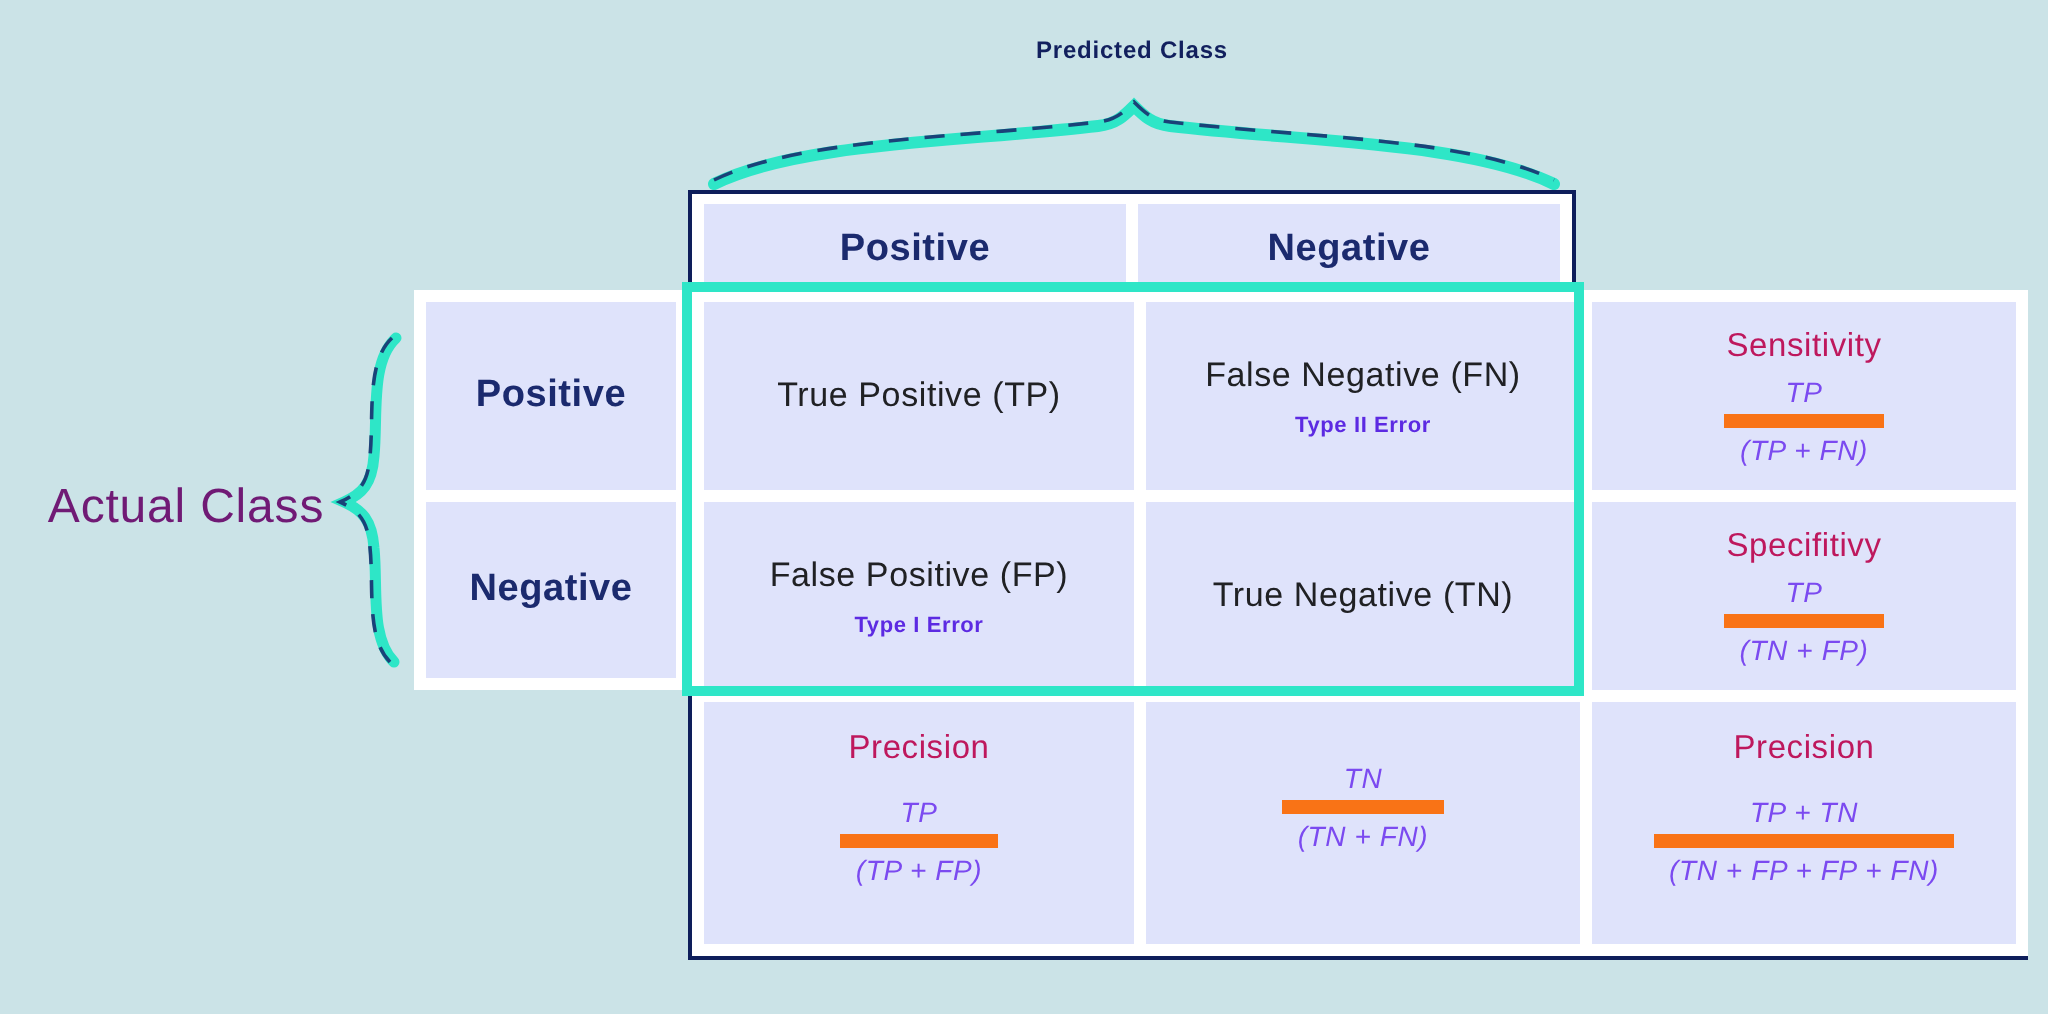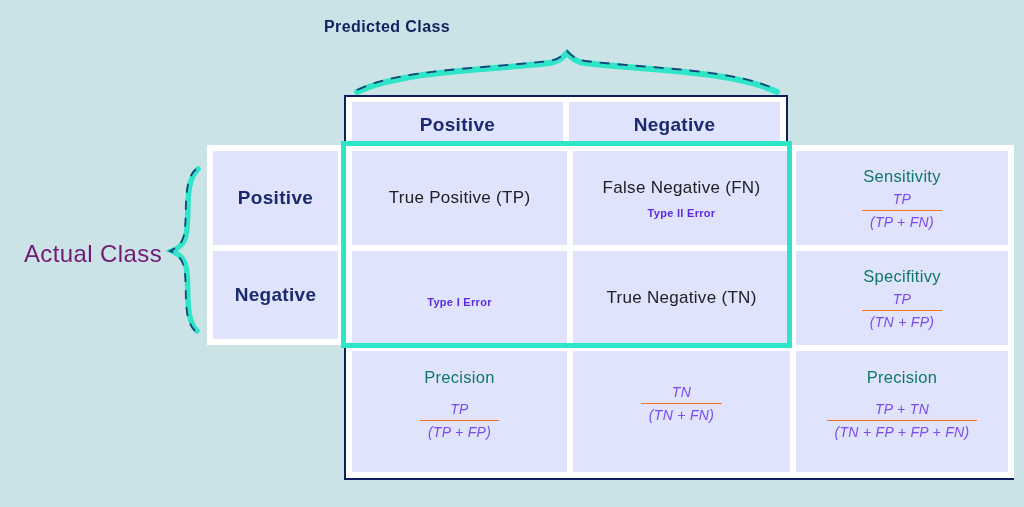--- a/index.html
+++ b/index.html
@@ -12,22 +12,23 @@
     position: relative;
     width: 1024px;
     height: 507px;
     background: #cbe3e7;
     overflow: hidden;
   }
 
   
   .predicted-label {
     position: absolute;
-    left: 324px; top: 18px; width: 444px;
-    font-size: 16px;
+    left: 344px; top: 18px; width: 444px;
+    text-align: center;
+    font-size: 12px;
     font-weight: 800;
     letter-spacing: .4px;
     color: #12205e;
     z-index: 4;
   }
   .actual-label {
     position: absolute;
     left: 18px; top: 240px; width: 150px;
     text-align: center;
     font-size: 24px;
@@ -105,37 +106,37 @@
   .error-label {
     margin-top: 8px;
     font-size: 11px;
     font-weight: 700;
     letter-spacing: .3px;
     color: #5c2ae2;
   }
   .metric-title {
     font-size: 16.5px;
     letter-spacing: .3px;
-    color: #0f766e;
+    color: #be185d;
     line-height: 1.25;
     margin-bottom: 5px;
   }
   .bottom-row .metric-title { margin-bottom: 13px; }
   .bottom-row { padding-bottom: 16px; }
   .fraction {
     display: inline-flex;
     flex-direction: column;
     align-items: center;
     font-style: italic;
     font-size: 14px;
     color: #7b4af0;
     letter-spacing: .3px;
   }
   .fraction .num { padding-bottom: 3px; }
-  .fraction .den { border-top: 1px solid #f97316; padding: 3px 8px 0 8px; }
+  .fraction .den { border-top: 7px solid #f97316; padding: 3px 8px 0 8px; }
 
   
   .teal-box {
     position: absolute;
     left: 341px; top: 141px; width: 451px; height: 207px;
     border: 5px solid #2ee6c7;
     box-sizing: border-box;
     z-index: 3;
     pointer-events: none;
   }
@@ -180,20 +181,21 @@
 
     <div class="cell">
       <div class="metric-title">Sensitivity</div>
       <div class="fraction">
         <span class="num">TP</span>
         <span class="den">(TP + FN)</span>
       </div>
     </div>
 
     <div class="cell">
+      <div class="cell-label">False Positive (FP)</div>
       <div class="error-label">Type I Error</div>
     </div>
 
     <div class="cell">
       <div class="cell-label">True Negative (TN)</div>
     </div>
 
     <div class="cell">
       <div class="metric-title">Specifitivy</div>
       <div class="fraction">

